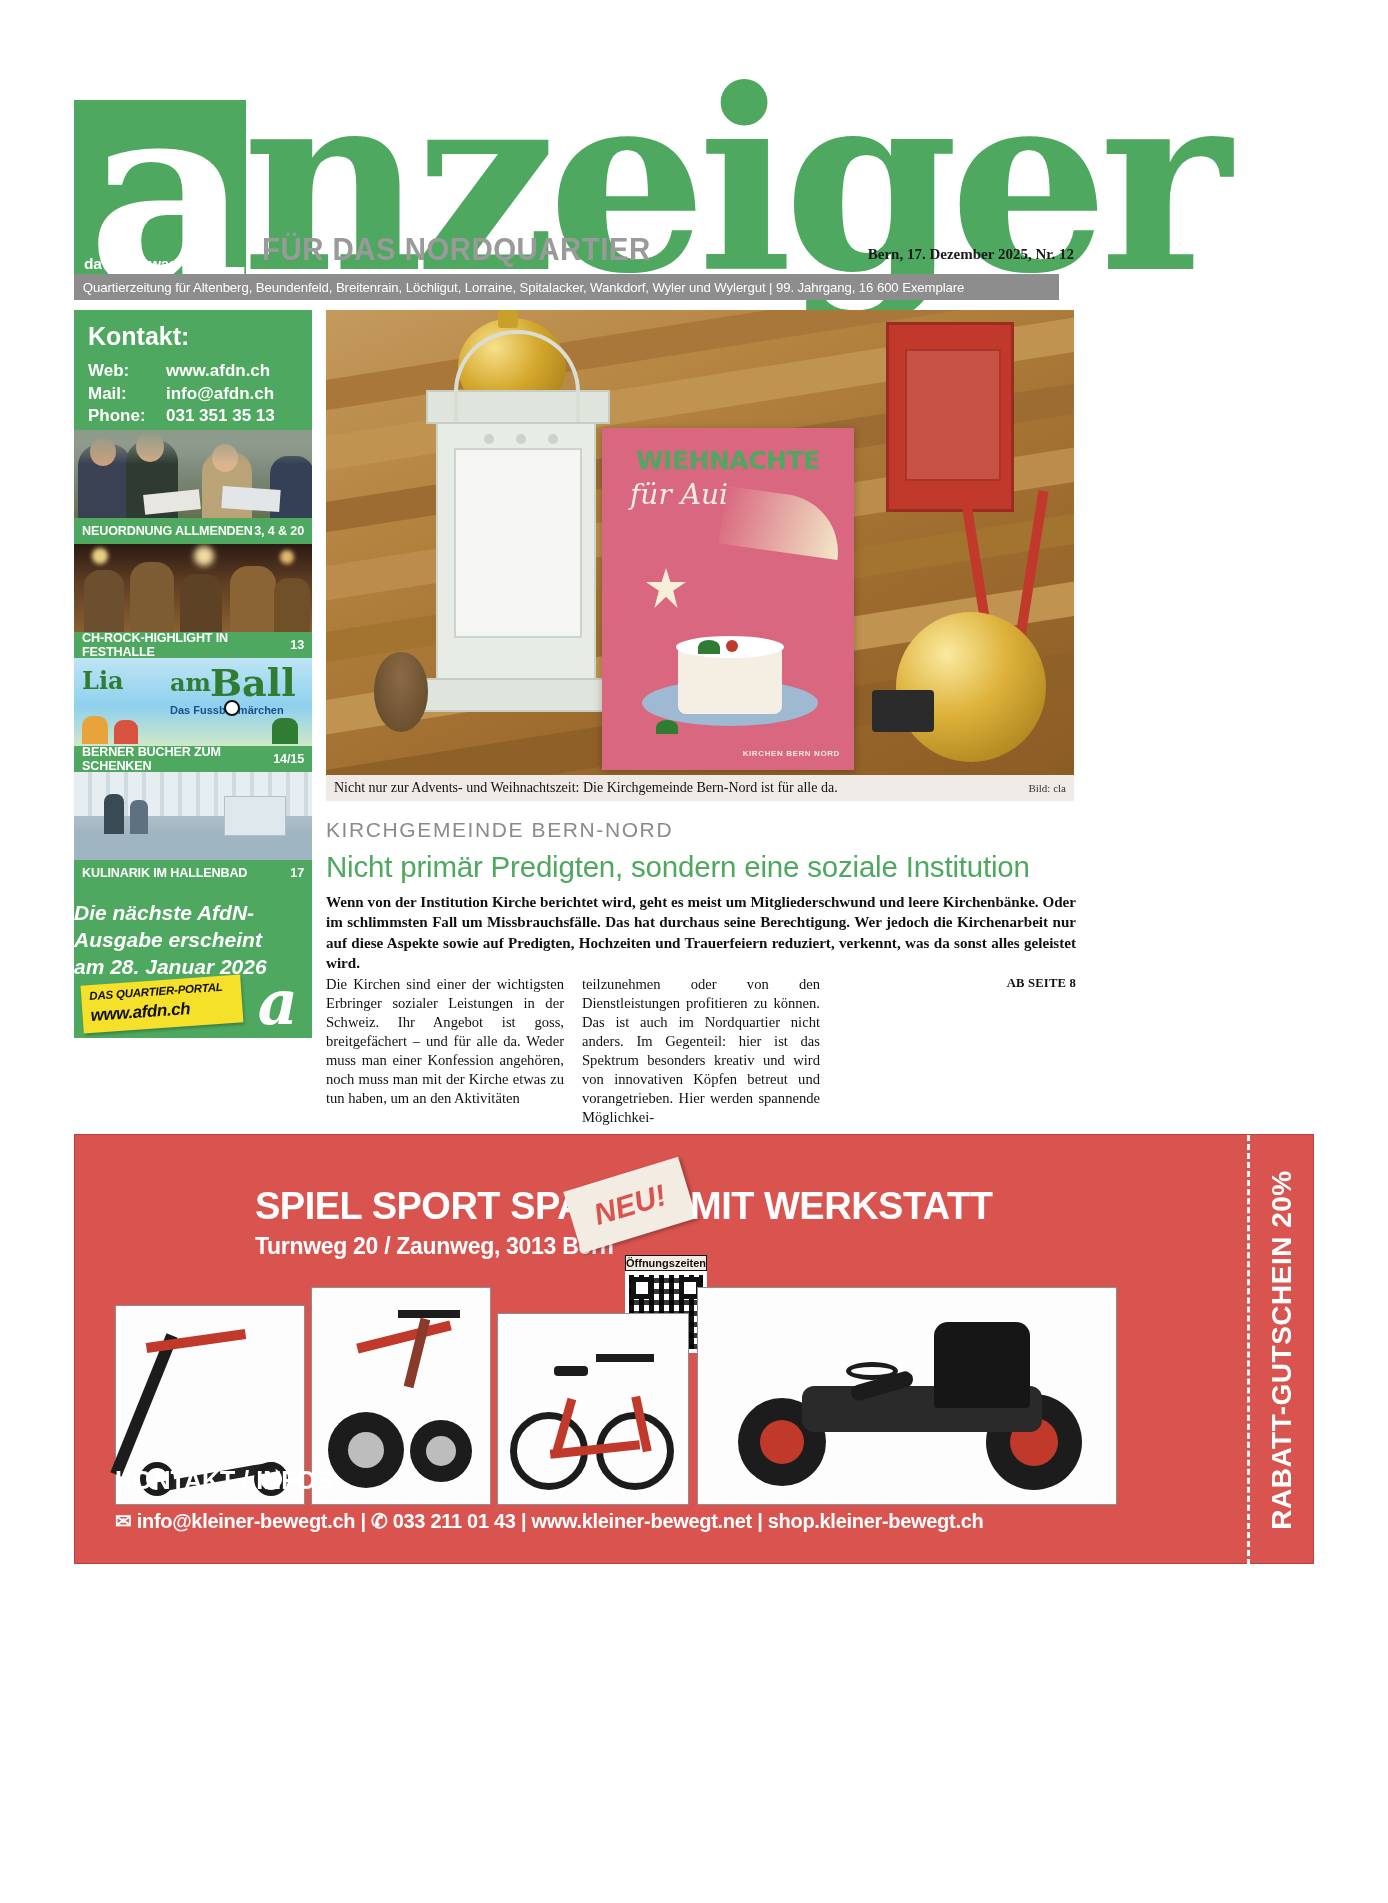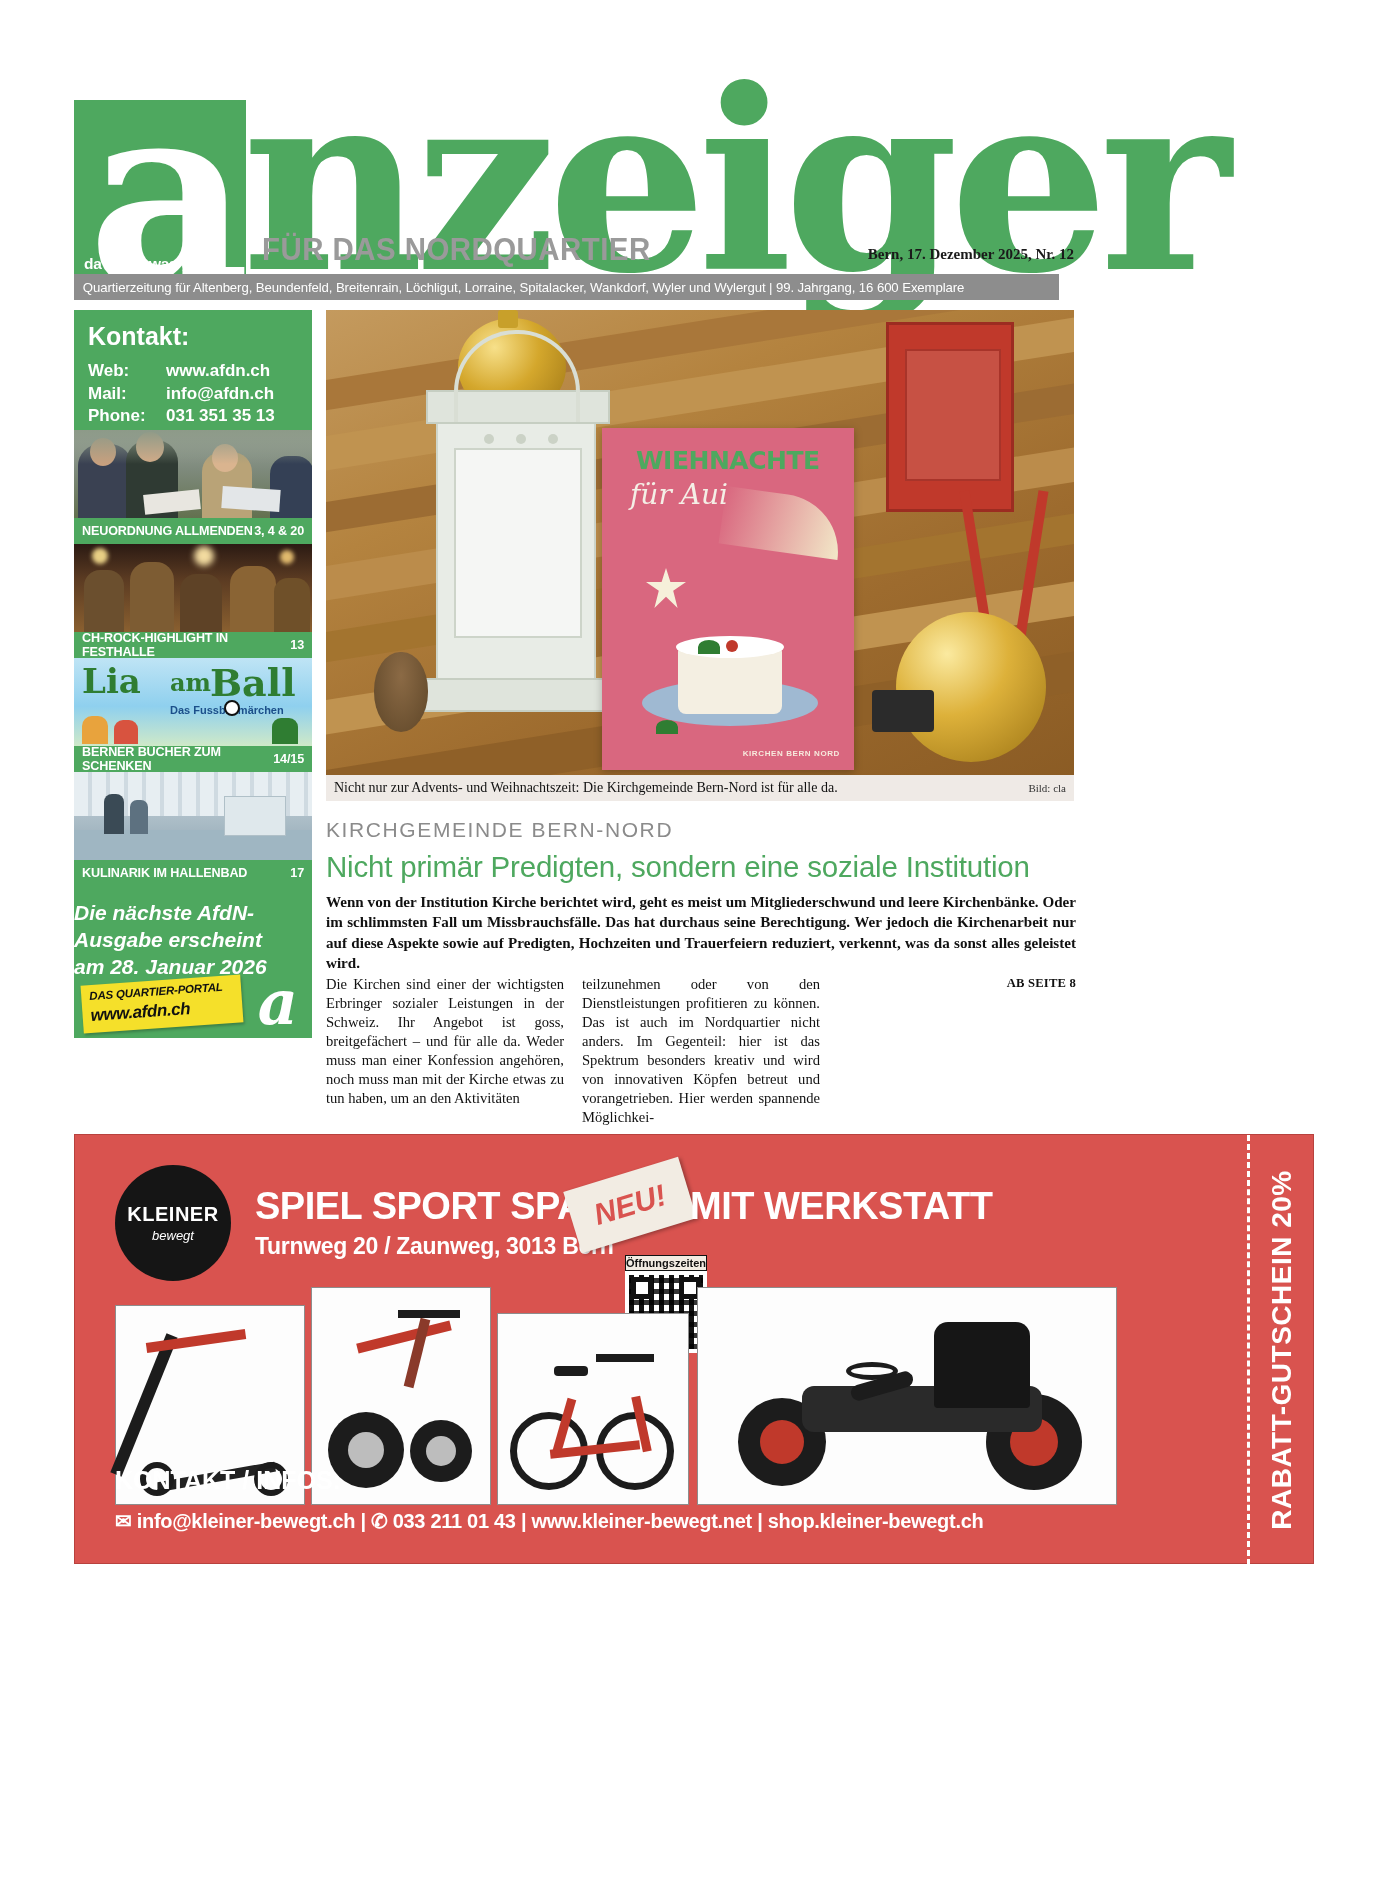--- a/index.html
+++ b/index.html
@@ -264,21 +264,21 @@
         <div style="position:absolute;left:206px;top:6px;width:14px;height:14px;background:#e0b96d;border-radius:50%;filter:blur(2px);"></div>
       </div>
       <div class="teaser-cap">
         <span>CH-ROCK-HIGHLIGHT IN FESTHALLE</span>
         <span class="pg">13</span>
       </div>
     </div>
 
     <div class="teaser">
       <div class="teaser-img ph-lia">
-        <div style="position:absolute;left:8px;top:6px;font-family:'DejaVu Serif',serif;font-size:34px;font-weight:700;color:#2f7d32;line-height:34px;">Lia</div>
+        <div style="position:absolute;left:8px;top:6px;font-family:'DejaVu Serif',serif;font-size:24px;font-weight:700;color:#2f7d32;line-height:34px;">Lia</div>
         <div style="position:absolute;left:96px;top:10px;font-family:'DejaVu Serif',serif;font-size:24px;font-weight:700;color:#2f7d32;">am</div>
         <div style="position:absolute;left:136px;top:2px;font-family:'DejaVu Serif',serif;font-size:38px;font-weight:700;color:#2f7d32;">Ball</div>
         <div style="position:absolute;left:96px;top:46px;font-size:11px;font-weight:700;color:#1b4f8a;">Das Fussballmärchen</div>
         <div style="position:absolute;left:150px;top:42px;width:16px;height:16px;background:#fff;border:2px solid #111;border-radius:50%;"></div>
         <div style="position:absolute;left:8px;bottom:2px;width:26px;height:28px;background:#e8a33d;border-radius:10px 10px 0 0;"></div>
         <div style="position:absolute;left:40px;bottom:2px;width:24px;height:24px;background:#d8533f;border-radius:9px 9px 0 0;"></div>
         <div style="position:absolute;left:198px;bottom:2px;width:26px;height:26px;background:#2f7d32;border-radius:9px 9px 0 0;"></div>
       </div>
       <div class="teaser-cap">
         <span>BERNER BÜCHER ZUM SCHENKEN</span>
@@ -376,24 +376,20 @@
 
   <div class="cols">
     <div class="col">Die Kirchen sind einer der wichtigsten Erbringer sozialer Leistungen in der Schweiz. Ihr Angebot ist goss, breitgefächert – und für alle da. Weder muss man einer Konfession angehören, noch muss man mit der Kirche etwas zu tun haben, um an den Aktivitäten</div>
     <div class="col">teilzunehmen oder von den Dienstleistungen profitieren zu können. Das ist auch im Nordquartier nicht anders. Im Gegenteil: hier ist das Spektrum besonders kreativ und wird von innovativen Köpfen betreut und vorangetrieben. Hier werden spannende Möglichkei-</div>
     <div class="col">
       <span class="ref">AB SEITE 8</span>
     </div>
   </div>
 
   <div class="ad">
-    <div class="kleiner-logo">
-      <div class="k1">KLEINER</div>
-      <div class="k2">bewegt</div>
-    </div>
 
     <div class="ad-h1">SPIEL SPORT SPASS</div>
     <div class="ad-addr">Turnweg 20 / Zaunweg, 3013 Bern</div>
 
     <div class="neu-badge">
       <span>NEU!</span>
     </div>
 
     <div class="ad-h2">MIT WERKSTATT</div>
 

